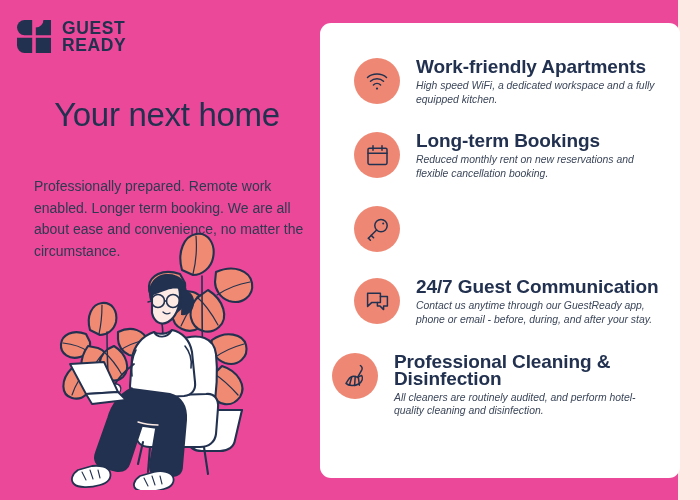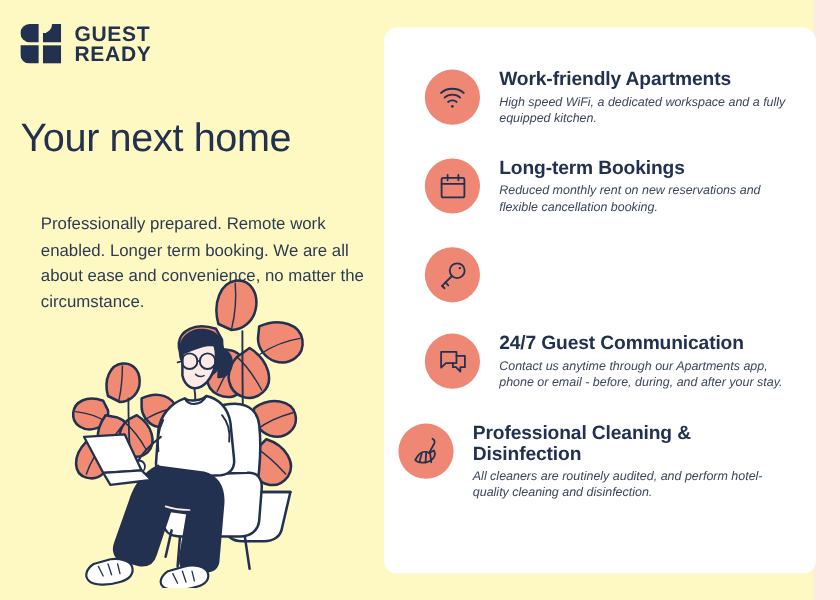--- a/index.html
+++ b/index.html
@@ -10,21 +10,21 @@
     width: 700px;
     height: 500px;
     overflow: hidden;
     font-family: "Liberation Sans", sans-serif;
     background: #fdeae5;
   }
   #poster {
     position: relative;
     width: 678px;
     height: 500px;
-    background: #fef9c3;
+    background: #ec4899;
   }
 
   
   .left-col {
     position: absolute;
     left: 0; top: 0;
     width: 320px;
     height: 500px;
   }
   .brand {
@@ -48,20 +48,21 @@
   .headline {
     position: absolute;
     left: 17px;
     top: 72px;
     width: 300px;
     color: #22314f;
     font-size: 33px;
     line-height: 41px;
     font-weight: normal;
     letter-spacing: -0.3px;
+    text-align: center;
   }
   .headline span { display: block; }
 
   .subhead {
     position: absolute;
     left: 34px;
     top: 162px;
     width: 276px;
     color: #2c3a52;
     font-size: 14px;
@@ -112,21 +113,21 @@
     justify-content: center;
     margin-top: 1px;
   }
   .icon-badge svg { display: block; }
   .feature-text {
     margin-left: 16px;
     padding-top: 1px;
   }
   .feature-title {
     color: #22314f;
-    font-size: 16px;
+    font-size: 19px;
     font-weight: bold;
     line-height: 17px;
     margin-bottom: 4px;
     letter-spacing: -0.1px;
   }
   .feature-desc {
     color: #3b4659;
     font-size: 10.4px;
     line-height: 13.6px;
     max-width: 245px;
@@ -318,21 +319,21 @@
 
       <div class="feature">
         <div class="icon-badge">
           <svg width="25" height="25" viewBox="0 0 25 25" fill="none" stroke="#22314f" stroke-width="1.5" stroke-linecap="round" stroke-linejoin="round">
             <path d="M2.6 4.2 H15.4 V13.6 H6.6 L2.6 17.4 Z"></path>
             <path d="M15.4 7.6 H22.4 V17 H18.6 L18.6 20.6 L15 17 H12.4 V13.6"></path>
           </svg>
         </div>
         <div class="feature-text">
           <div class="feature-title">24/7 Guest Communication</div>
-          <div class="feature-desc">Contact us anytime through our Apartments app, phone or email - before, during, and after your stay.</div>
+          <div class="feature-desc">Contact us anytime through our GuestReady app, phone or email - before, during, and after your stay.</div>
         </div>
       </div>
 
       <div class="feature">
         <div class="icon-badge">
           <svg width="25" height="25" viewBox="0 0 25 25" fill="none" stroke="#22314f" stroke-width="1.5" stroke-linecap="round" stroke-linejoin="round">
             <path d="M17.4 2.6 C19 3.4 19.6 5.2 18.8 6.8 L14.6 14.4"></path>
             <path d="M14.6 14.4 C11 12.6 7.4 13.6 5.4 16.6 L3 20.4 C5.6 23 11.6 23.4 15.6 21 C19.4 18.8 20.4 15 18.6 12.4 Z"></path>
             <path d="M8.6 14.2 L6.6 21.8"></path>
             <path d="M12.2 13.6 L11.6 22.6"></path>

